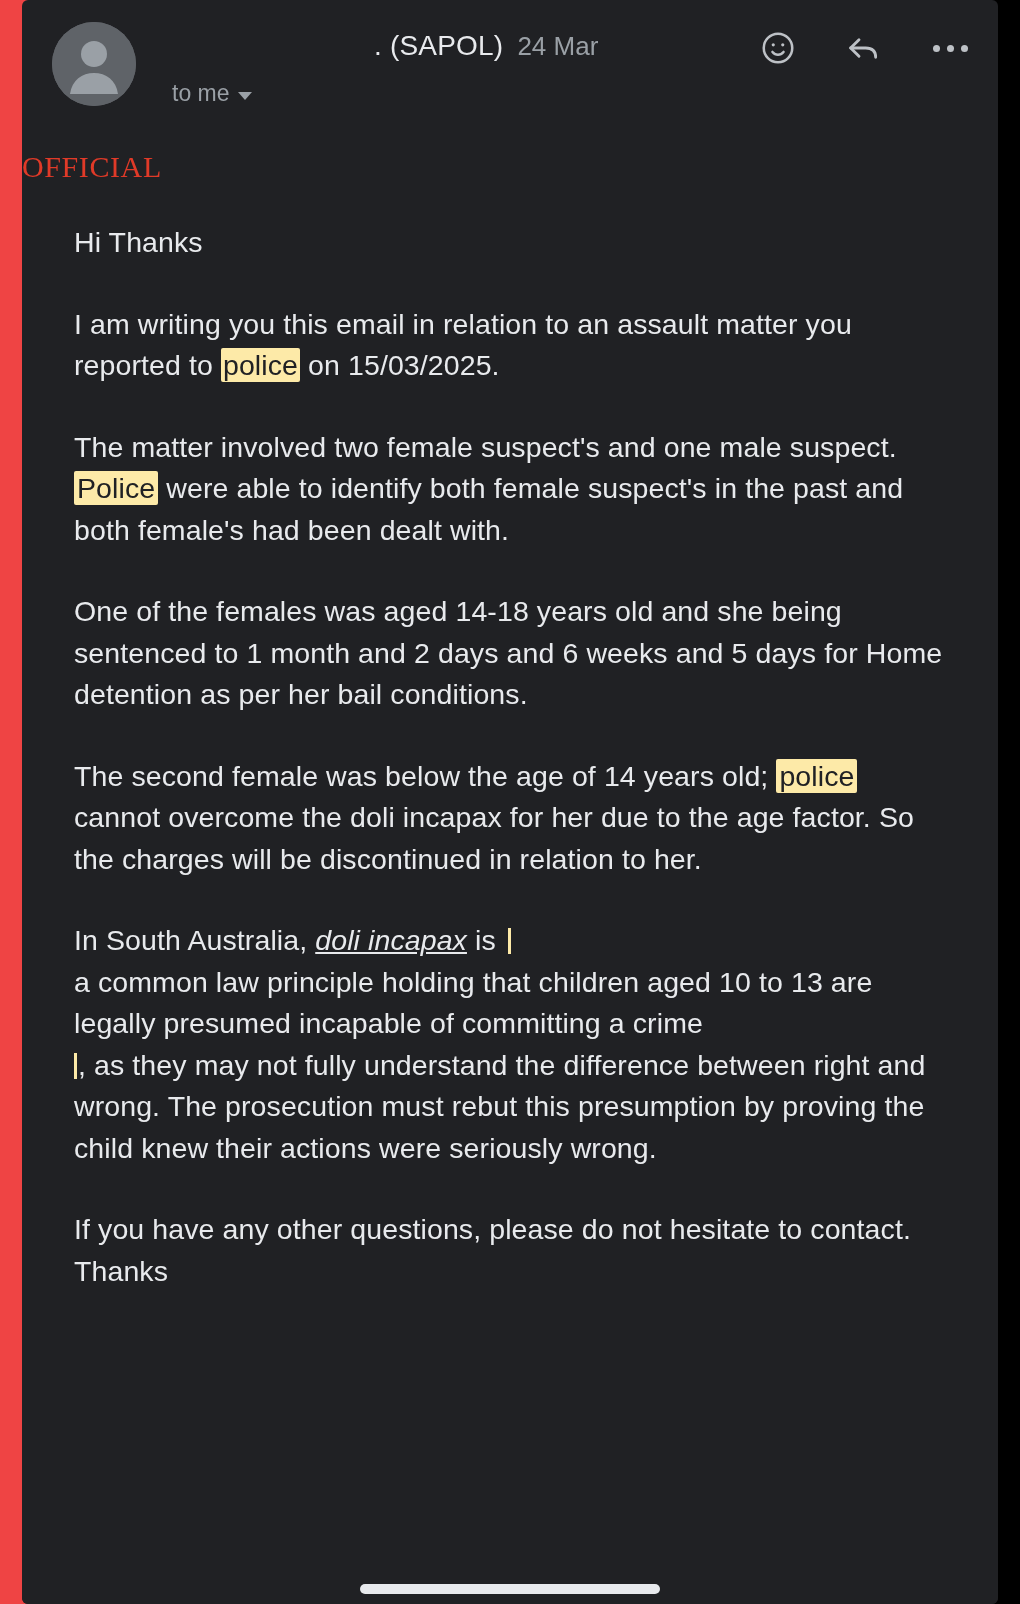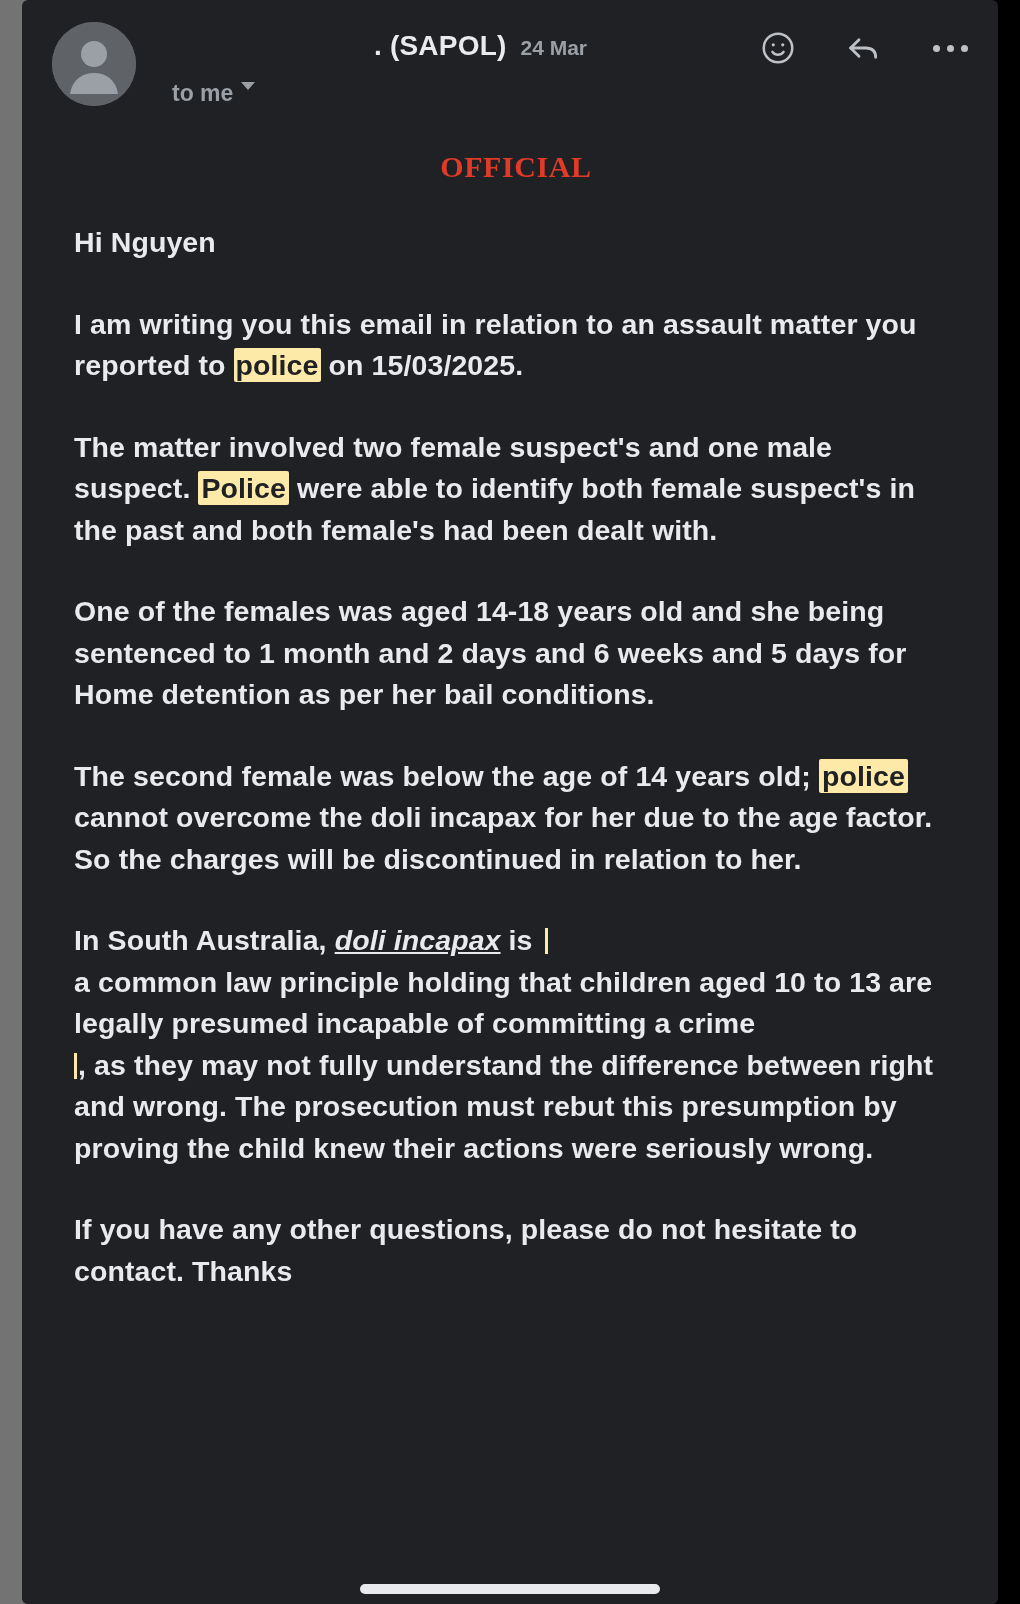--- a/index.html
+++ b/index.html
@@ -10,22 +10,21 @@
   body {
     width: 1020px;
     height: 1604px;
     font-family: "Liberation Sans", sans-serif;
     overflow: hidden;
   }
   .screen {
     position: relative;
     width: 824px;
     height: 1604px;
-    background: #737373;
-    font-weight: bold;
+    background: #ef4444;
   }
   .email-panel {
     position: absolute;
     left: 22px;
     top: 0px;
     width: 976px;
     height: 1604px;
     background: #202124;
     border-radius: 6px;
     overflow: hidden;
@@ -54,29 +53,30 @@
     align-items: baseline;
     gap: 14px;
   }
   .sender-name {
     color: #e8eaed;
     font-size: 28px;
     letter-spacing: 0.2px;
   }
   .sender-date {
     color: #9aa0a6;
-    font-size: 21px;
+    font-size: 26px;
   }
   .to-me {
     position: absolute;
     left: 150px;
     top: 80px;
     color: #9aa0a6;
     font-size: 23px;
     display: flex;
+    align-items: center;
     gap: 8px;
   }
   .to-me .caret {
     display: inline-block;
     width: 0; height: 0;
     border-left: 7px solid transparent;
     border-right: 7px solid transparent;
     border-top: 8px solid #9aa0a6;
     position: relative;
     top: 2px;
@@ -104,27 +104,26 @@
   }
   .dots i {
     display: block;
     width: 7px; height: 7px;
     border-radius: 50%;
     background: #bdc1c6;
   }
 
   
   .official {
-    text-align: center;
+    text-align: left;
     color: #e03a28;
     font-family: "Liberation Serif", serif;
     font-size: 30px;
     letter-spacing: 0.6px;
     margin-top: 14px;
-    padding-left: 12px;
   }
   .body-text {
     margin: 38px 52px 0 52px;
     color: #e8eaed;
     font-size: 28.5px;
     line-height: 41.5px;
     letter-spacing: 0.1px;
   }
   .body-text p { margin: 0 0 40px 0; }
   .body-text p.tight { margin-bottom: 6px; }
@@ -231,21 +230,21 @@
           </div>
         </div>
       </div>
     </div>
 
     <div class="official">OFFICIAL</div>
 
     <div class="body-text">
 
       <p>
-        <span>Hi Nguyen</span>
+        <span>Hi Thanks</span>
       </p>
 
       <p>
         <span>I am writing you this email in relation to an assault matter you reported to </span><span class="hl">police</span><span> on 15/03/2025.</span>
       </p>
 
       <p>
         <span>The matter involved two female suspect's and one male suspect. </span><span class="hl-b">Police</span><span> were able to identify both female suspect's in the past and both female's had been dealt with.</span>
       </p>
 

